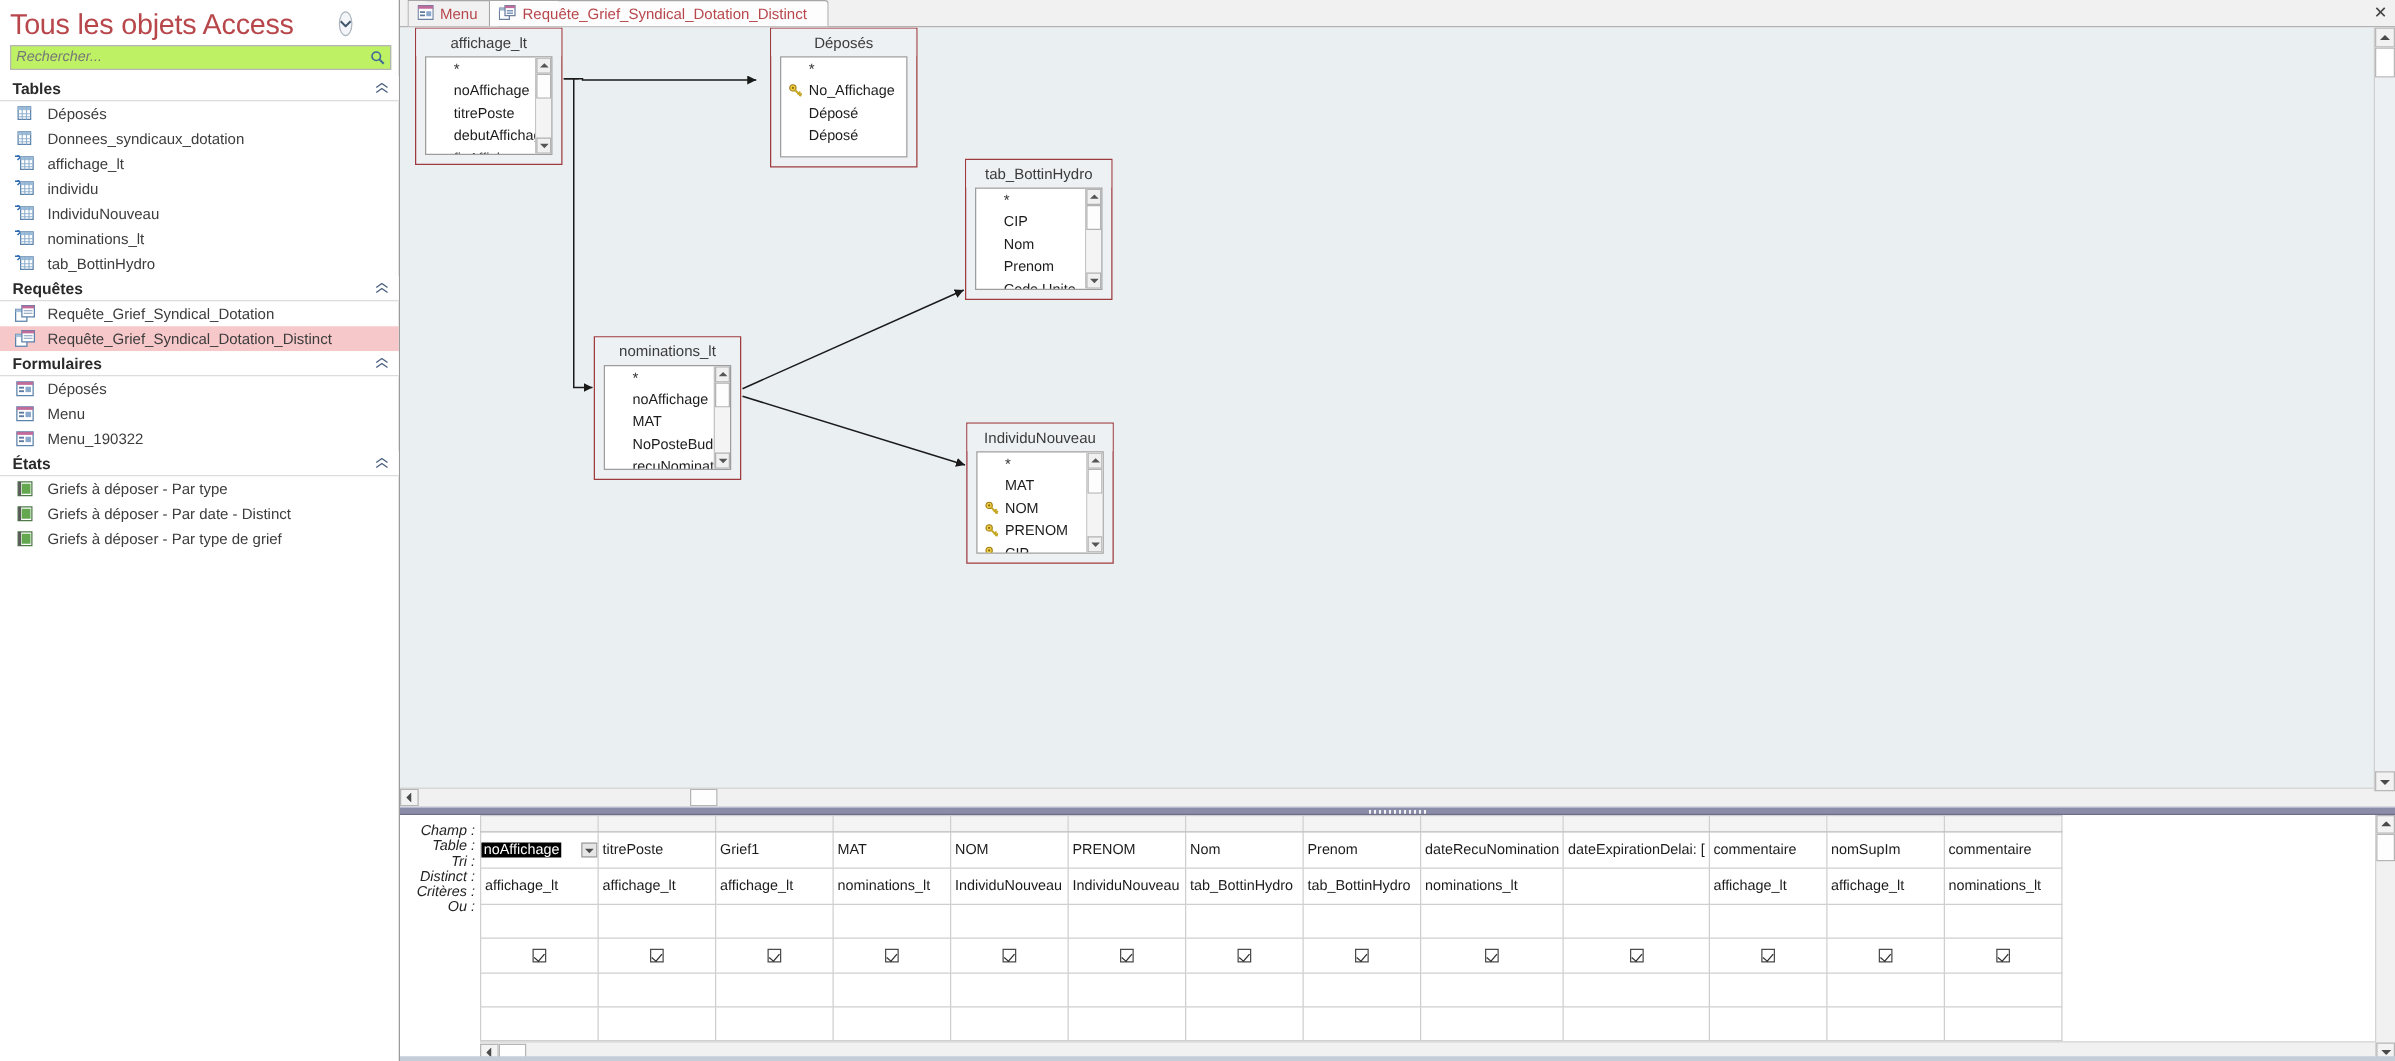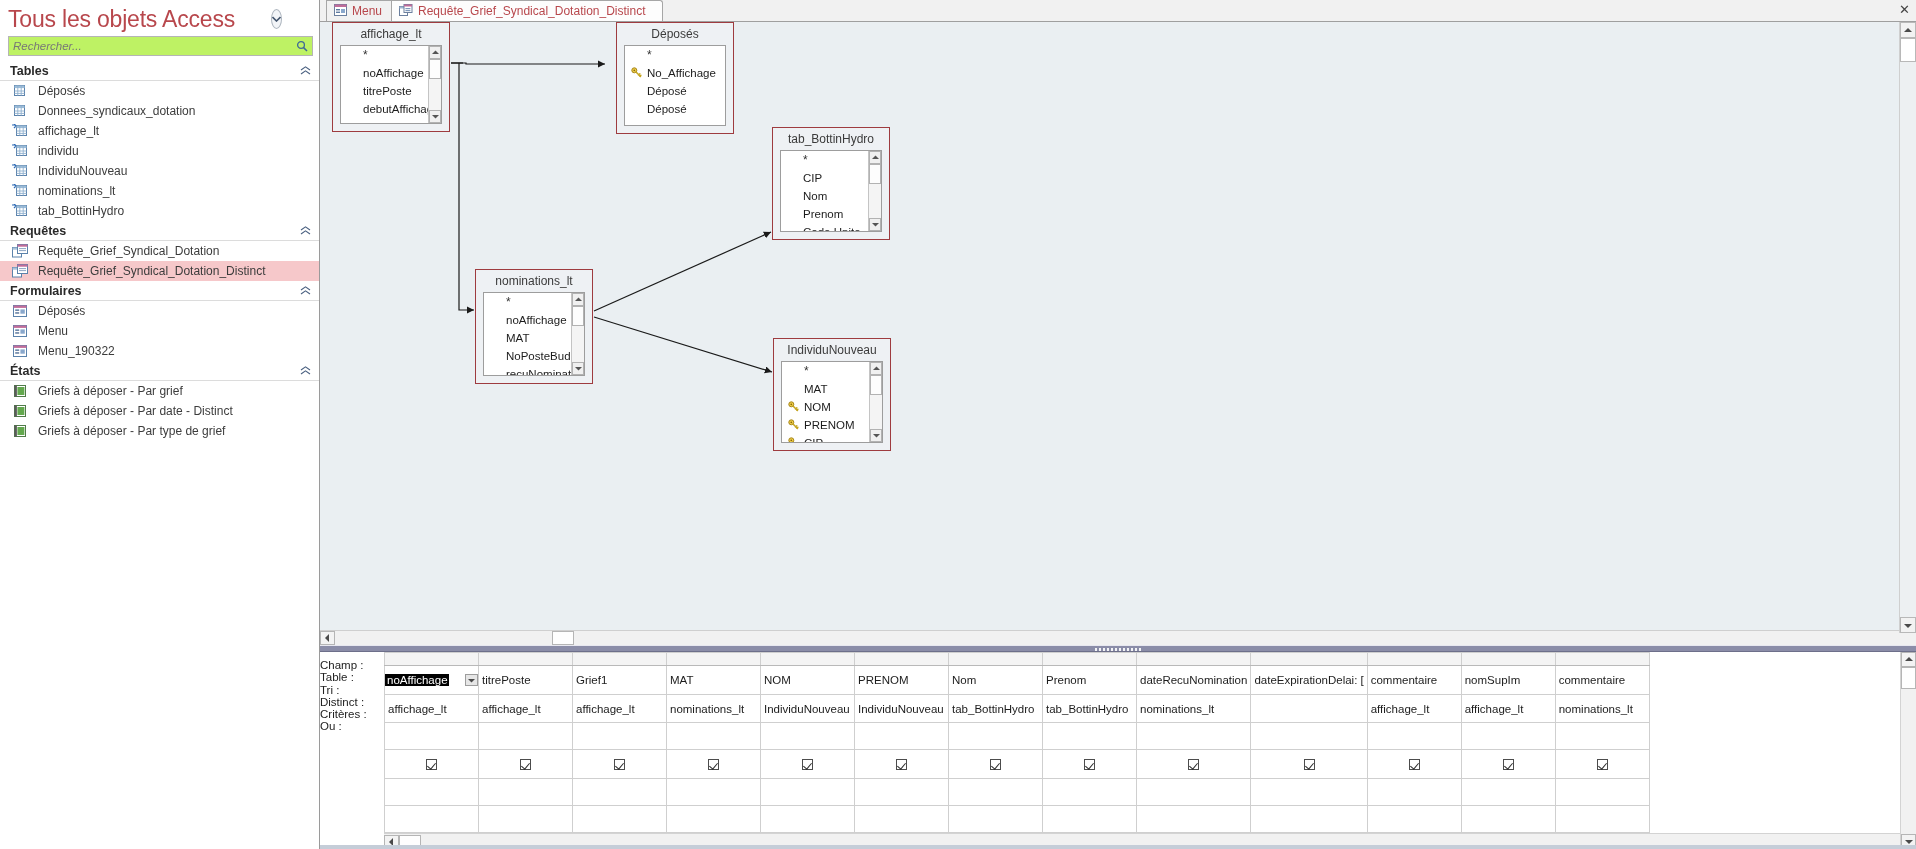--- a/index.html
+++ b/index.html
@@ -315,24 +315,25 @@
     display: flex;
   }
   .rowlabels {
     flex: 0 0 64px;
     padding-top: 7px;
   }
   .rowlabel {
     height: 12.3px;
     font-size: 11.5px;
     color: #222;
-    text-align: left;
+    text-align: right;
     padding-right: 4px;
     white-space: nowrap;
     line-height: 12.3px;
+    font-style: italic;
   }
   #gridtable {
     border-collapse: collapse;
     table-layout: fixed;
     font-size: 11.5px;
     color: #1c1c1c;
   }
   #gridtable td {
     border: 1px solid #cfcfcf;
     padding: 0 3px;
@@ -641,21 +642,21 @@
           <span class="chev"><svg width="11" height="9" viewBox="0 0 11 9">
               <path d="M1,4 L5.5,0.8 L10,4 M1,8 L5.5,4.8 L10,8" fill="none" stroke="#4a6080" stroke-width="1.1"></path>
             </svg></span>
         </div>
         <div class="nav-item">
           <span class="ico"><svg width="16" height="14" viewBox="0 0 16 14">
               <rect x="2.5" y="1.5" width="11" height="11" fill="#ffffff" stroke="#4f7b48"></rect>
               <rect x="2.5" y="1.5" width="2.4" height="11" fill="#5a5a5a"></rect>
               <rect x="5.4" y="3" width="7" height="8" fill="#63a84e"></rect>
             </svg></span>
-          <span class="itxt">Griefs à déposer - Par grief</span>
+          <span class="itxt">Griefs à déposer - Par type</span>
         </div>
         <div class="nav-item">
           <span class="ico"><svg width="16" height="14" viewBox="0 0 16 14">
               <rect x="2.5" y="1.5" width="11" height="11" fill="#ffffff" stroke="#4f7b48"></rect>
               <rect x="2.5" y="1.5" width="2.4" height="11" fill="#5a5a5a"></rect>
               <rect x="5.4" y="3" width="7" height="8" fill="#63a84e"></rect>
             </svg></span>
           <span class="itxt">Griefs à déposer - Par date - Distinct</span>
         </div>
         <div class="nav-item">

